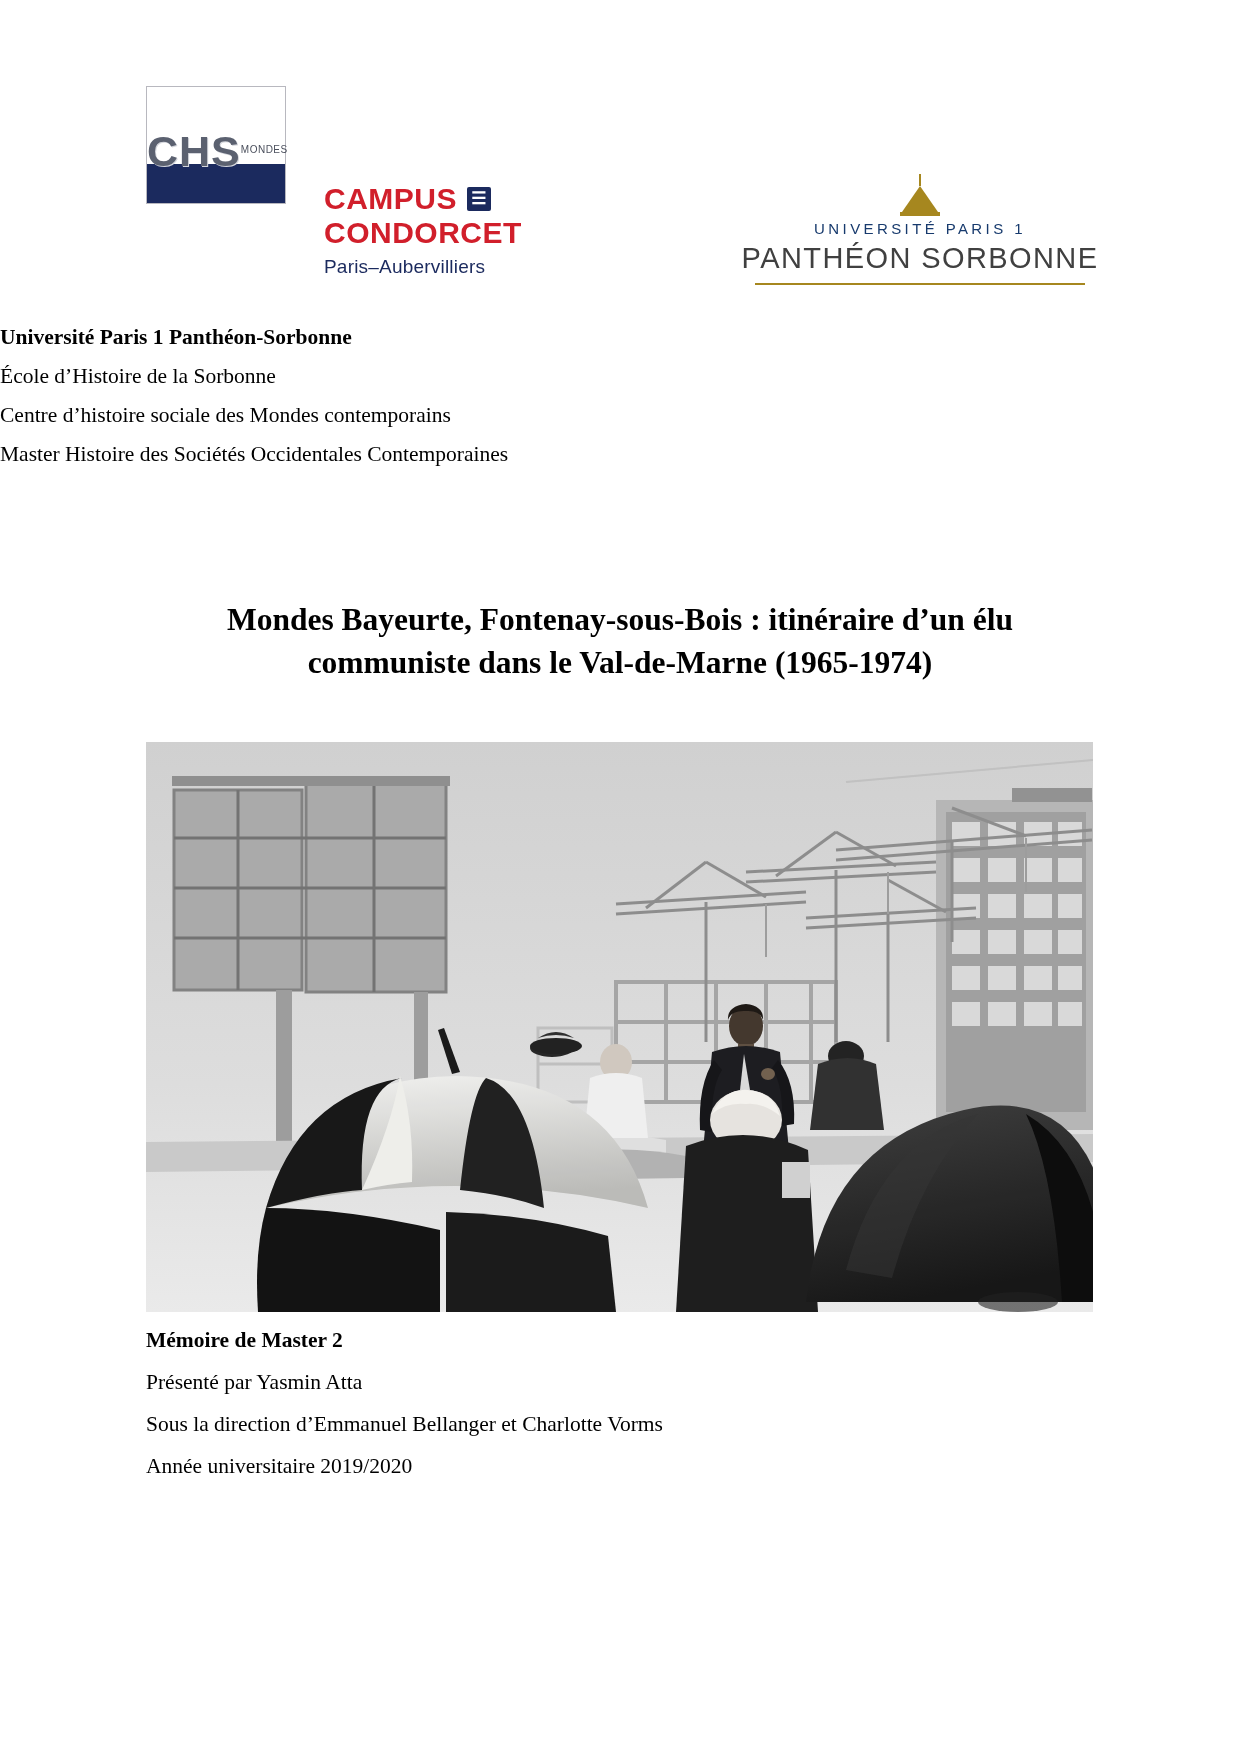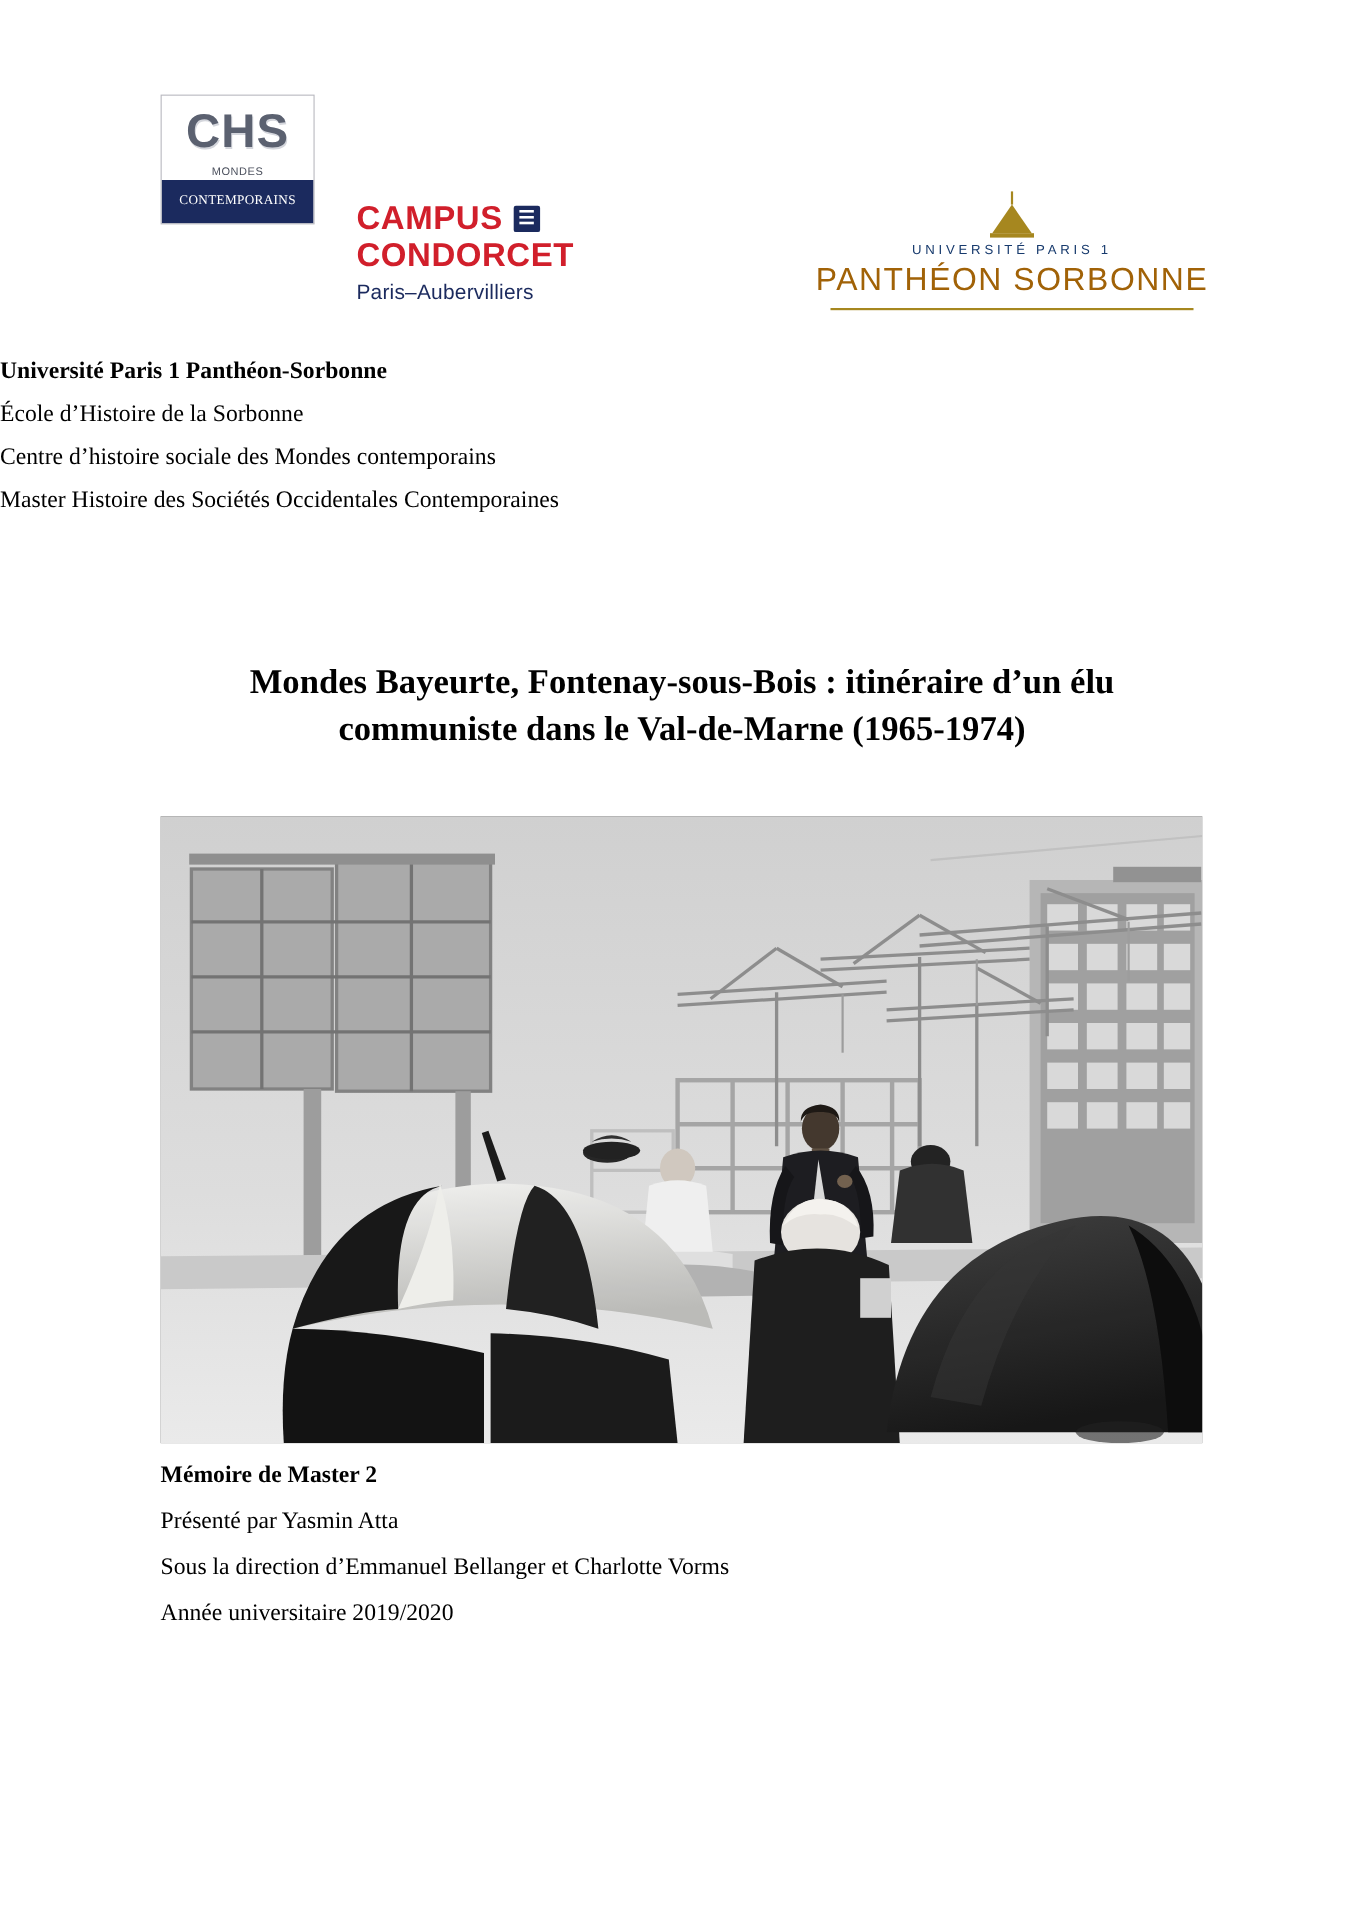--- a/index.html
+++ b/index.html
@@ -34,21 +34,21 @@
   .chs-logo {
     position: absolute;
     left: 146px;
     top: 0;
     width: 140px;
     height: 118px;
     border: 1px solid #b8b8bf;
     box-sizing: border-box;
     background: linear-gradient(180deg, #ffffff 0%, #ffffff 66%, #1b2a5e 66%, #1b2a5e 100%);
     display: flex;
-    flex-direction: column;
+    flex-direction: row;
     align-items: center;
     justify-content: flex-start;
   }
   .chs-logo .chs-main {
     font-family: "Liberation Sans", sans-serif;
     font-weight: bold;
     font-size: 43px;
     letter-spacing: 1px;
     color: #5b6170;
     margin-top: 12px;
@@ -146,29 +146,29 @@
     position: absolute;
     left: 50%;
     transform: translateX(-50%);
     bottom: 2px;
     width: 40px;
     height: 4px;
     background: #a6871f;
   }
   .sorbonne .s-top {
     font-family: "Liberation Sans", sans-serif;
-    font-size: 12px;
+    font-size: 15px;
     letter-spacing: 3.4px;
     color: #173a6d;
   }
   .sorbonne .s-main {
     font-family: "Liberation Sans", sans-serif;
     font-size: 29px;
     letter-spacing: 1.4px;
-    color: #a16207;
+    color: #404040;
     margin-top: 5px;
     font-weight: normal;
   }
   .sorbonne .s-rule {
     margin: 8px auto 0 auto;
     width: 330px;
     height: 1.5px;
     background: #a6871f;
   }
 

